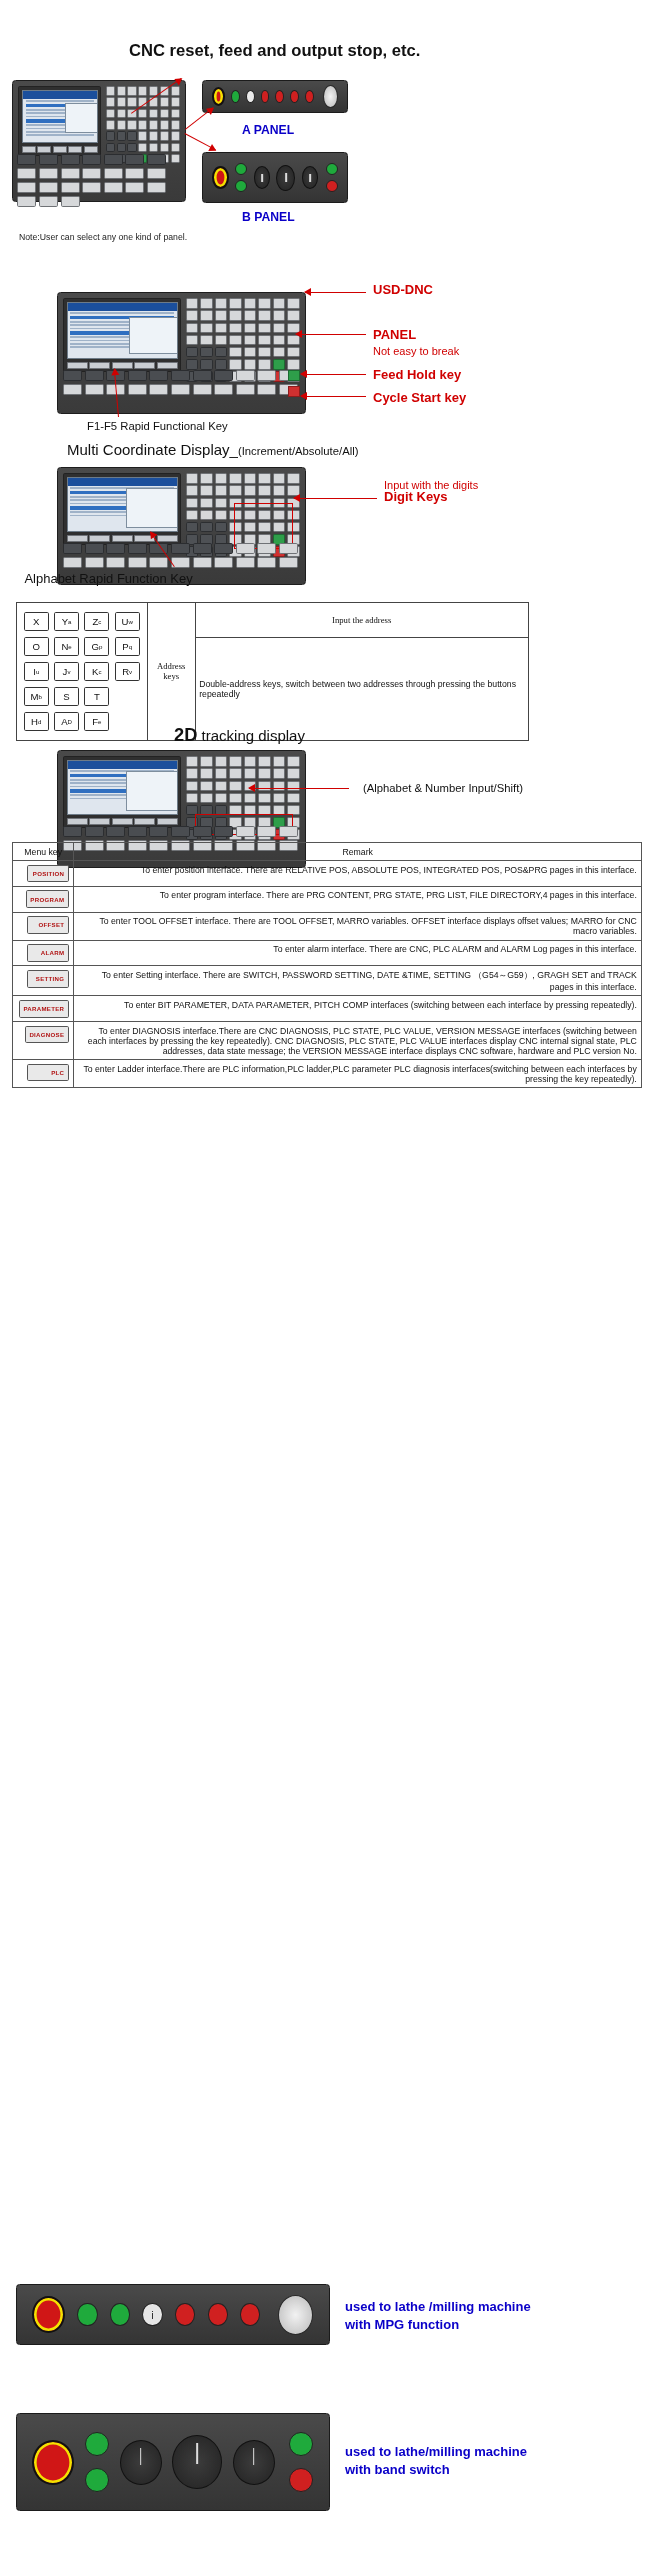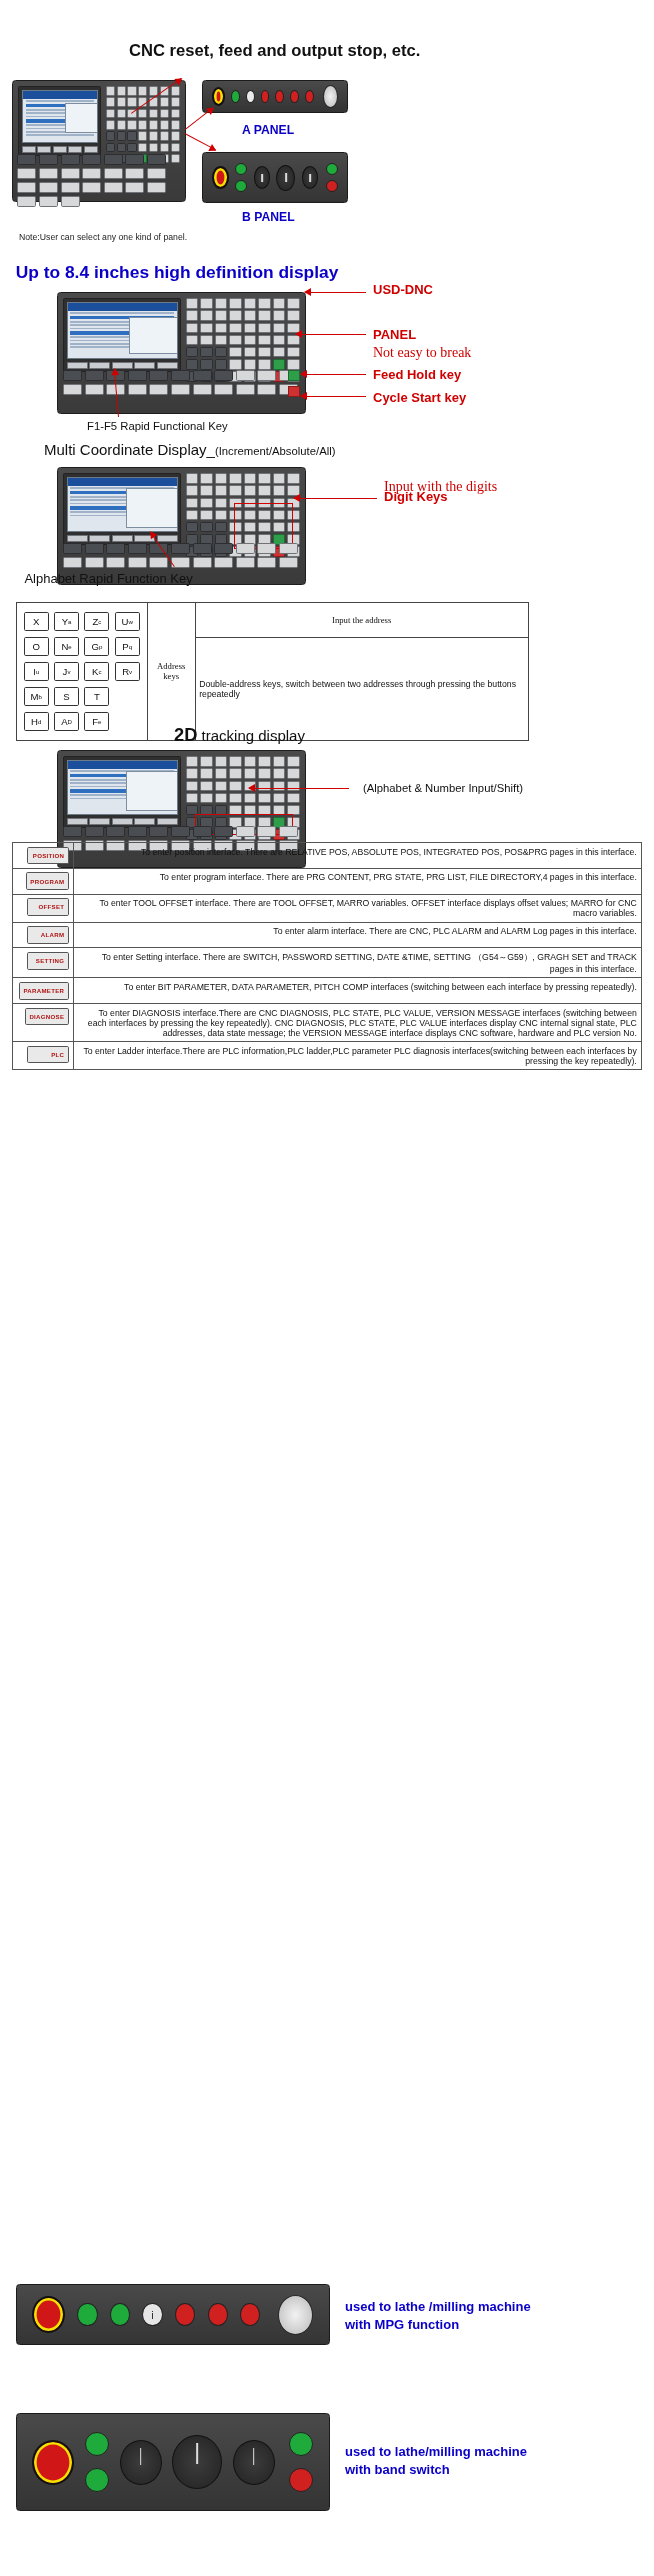--- a/index.html
+++ b/index.html
@@ -9,21 +9,21 @@
     font-family:"Liberation Sans", sans-serif;
     background:#ffffff;
     color:#111;
   }
   .page { position:relative; width:654px; height:2576px; overflow:hidden; }
 
   
   .hdr-black { font-size:16.6px; font-weight:bold; color:#111; }
   .hdr-blue  { font-size:17.4px; font-weight:bold; color:#0a00c8; }
   .lbl-red   { font-size:13px; font-weight:bold; color:#d00000; }
-  .lbl-red-sm{ font-size:14px; color:#d00000;font-family:Liberation Serif, serif; }
+  .lbl-red-sm{ font-size:11px; color:#d00000; }
   .lbl-black { font-size:11.3px; color:#111; }
   .note      { font-size:8.7px; color:#222; }
   .blue-mid  { font-size:12.2px; font-weight:bold; color:#0a00c8; }
 
   
   .device {
     position:absolute;
     background:linear-gradient(#4a4a4a,#3a3a3a);
     border:1.7px solid #1d1d1d;
     border-radius:3.5px;
@@ -257,21 +257,20 @@
     </div>
   </div>
   <div class="figcap blue-mid" style="left:242px; top:210px;">B PANEL</div>
 
   <div class="arrow" style="left:131px; top:113px; width:61px; transform:rotate(-35deg);"></div>
   <div class="arrow" style="left:185px; top:129px; width:35px; transform:rotate(-38deg);"></div>
   <div class="arrow" style="left:185px; top:133px; width:35px; transform:rotate(28deg);"></div>
 
   <div class="figcap note" style="left:19px; top:232px;">Note:User can select any one kind of panel.</div>
 
-  <div class="figcap hdr-blue" style="left:15.7px; top:262px;">Up to 8.4 inches high definition display</div>
 
   <div class="device" style="left:57px; top:292px; width:249px; height:122px;">
     <div class="dev-screen-col" style="width:118px;">
       <div class="dev-screen" style="height:74px;">
         <div class="crt">
           <div class="crt-top"></div>
           <div class="crt-rowline"></div>
             <div class="crt-blue"></div>
           <div class="crt-rowline"></div>
             <div class="crt-rowline"></div>
@@ -386,21 +385,21 @@
   <div class="figcap lbl-red" style="left:373px; top:390px;">Cycle Start key</div>
   <div class="figcap lbl-black" style="left:87px; top:420px;">F1-F5 Rapid Functional Key</div>
 
   <div class="arrow" style="left:366px; top:293px; width:61px; transform:rotate(180deg);"></div>
   <div class="arrow" style="left:366px; top:335px; width:70px; transform:rotate(180deg);"></div>
   <div class="arrow" style="left:366px; top:375px; width:65px; transform:rotate(180deg);"></div>
   <div class="arrow" style="left:366px; top:397px; width:65px; transform:rotate(180deg);"></div>
   <div class="arrow" style="left:118px; top:417px; width:48px; transform:rotate(-95deg);"></div>
 
   <div class="figcap" style="left:44px; top:441px;">
-    <span class="hdr-black" style="font-weight:normal;font-size:15px;">Multi Coordinate Display_</span><span class="lbl-black">(Increment/Absolute/All)</span>
+    <span class="hdr-black" style="font-weight:normal;font-size:15px;margin-left:23px;">Multi Coordinate Display_</span><span class="lbl-black">(Increment/Absolute/All)</span>
   </div>
 
   <div class="device" style="left:57px; top:467px; width:249px; height:118px;">
     <div class="dev-screen-col" style="width:118px;">
       <div class="dev-screen" style="height:72px;">
         <div class="crt">
           <div class="crt-top"></div>
           <div class="crt-rowline"></div>
             <div class="crt-blue"></div>
           <div class="crt-rowline"></div>
@@ -716,20 +715,24 @@
       <div class="botkey"></div>
     <div class="botkey"></div>
   </div>
 
   <div class="figcap lbl-black" style="left:356px; top:781px; width:174px; line-height:1.35;">(Alphabet &amp; Number Input/Shift)</div>
   <div class="arrow" style="left:349px; top:789px; width:100px; transform:rotate(180deg);"></div>
 
   <div style="position:absolute; left:12.2px; top:842px; width:630px;">
     <table class="tbl">
       <tbody>
+          <tr>
+        <th class="menukey-cell">Menu key</th>
+        <th>Remark</th>
+      </tr>
       <tr>
         <td class="menukey-cell"><span class="menu-btn">POSITION</span></td>
         <td>To enter position interface. There are RELATIVE POS, ABSOLUTE POS, INTEGRATED POS, POS&amp;PRG pages in this interface.</td>
       </tr>
       <tr>
         <td class="menukey-cell"><span class="menu-btn">PROGRAM</span></td>
         <td>To enter program interface. There are PRG CONTENT, PRG STATE, PRG LIST, FILE DIRECTORY,4 pages in this interface.</td>
       </tr>
       <tr>
         <td class="menukey-cell"><span class="menu-btn">OFFSET</span></td>

